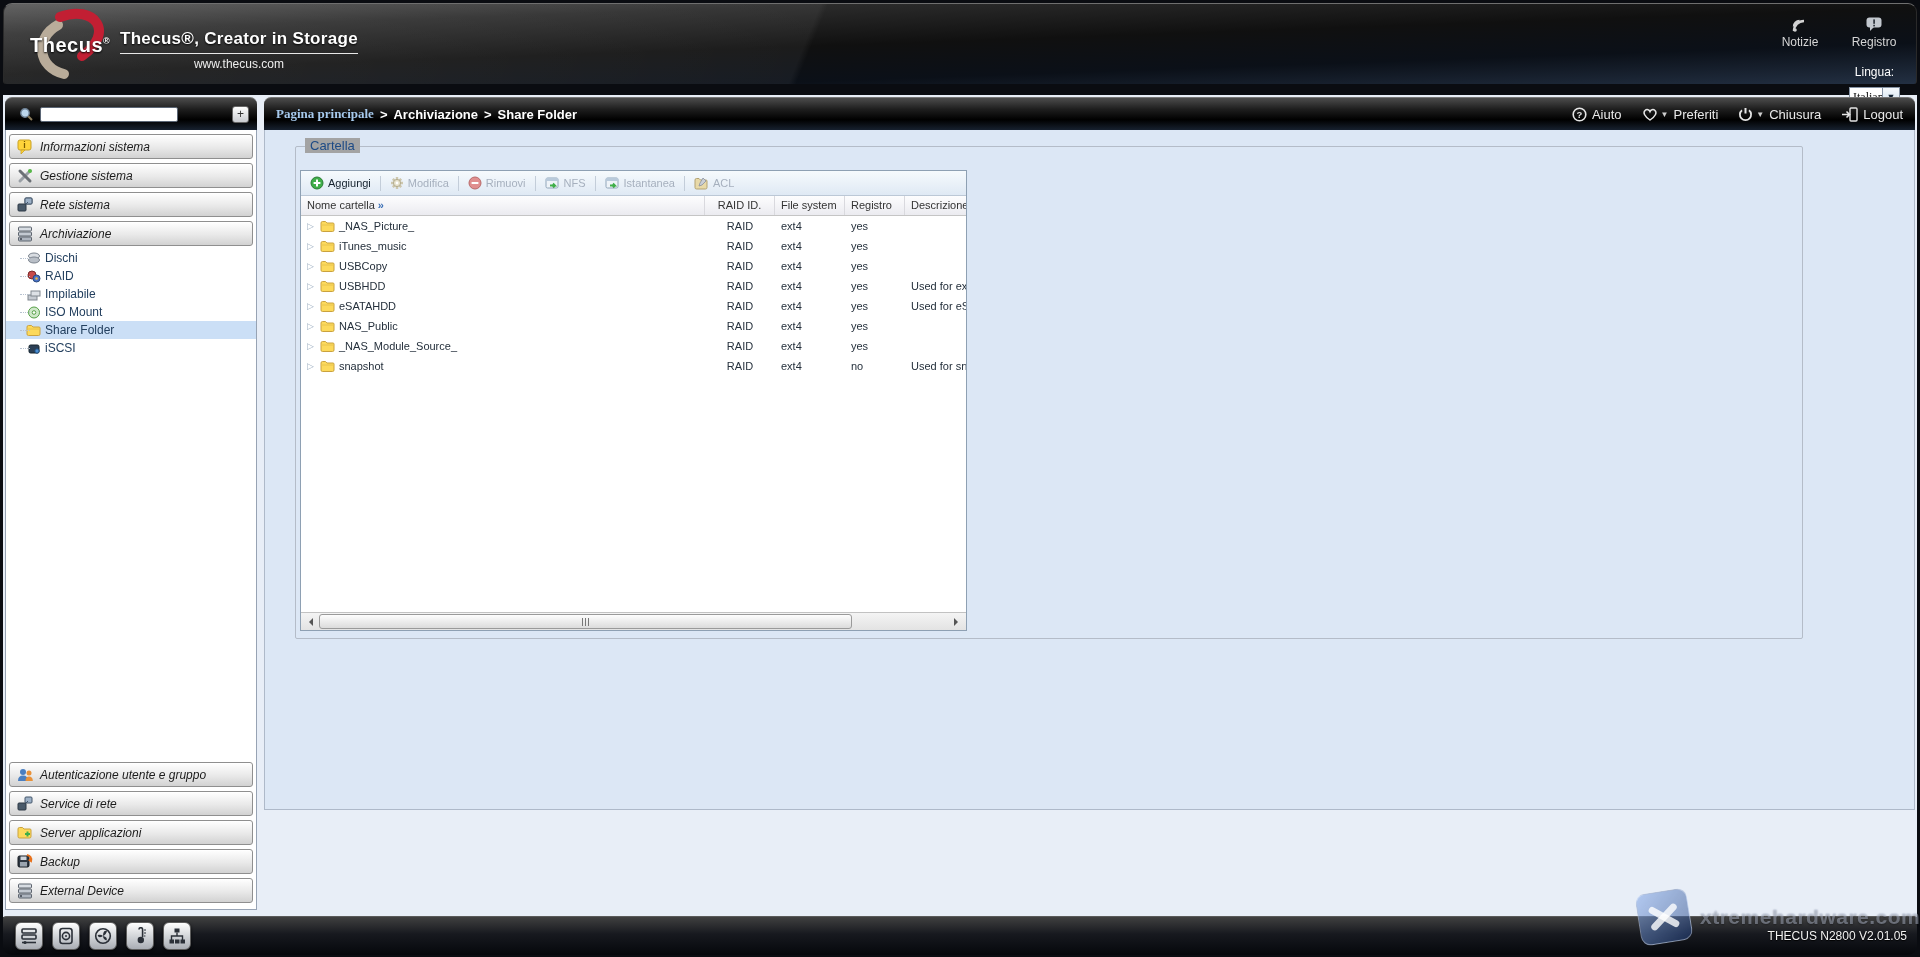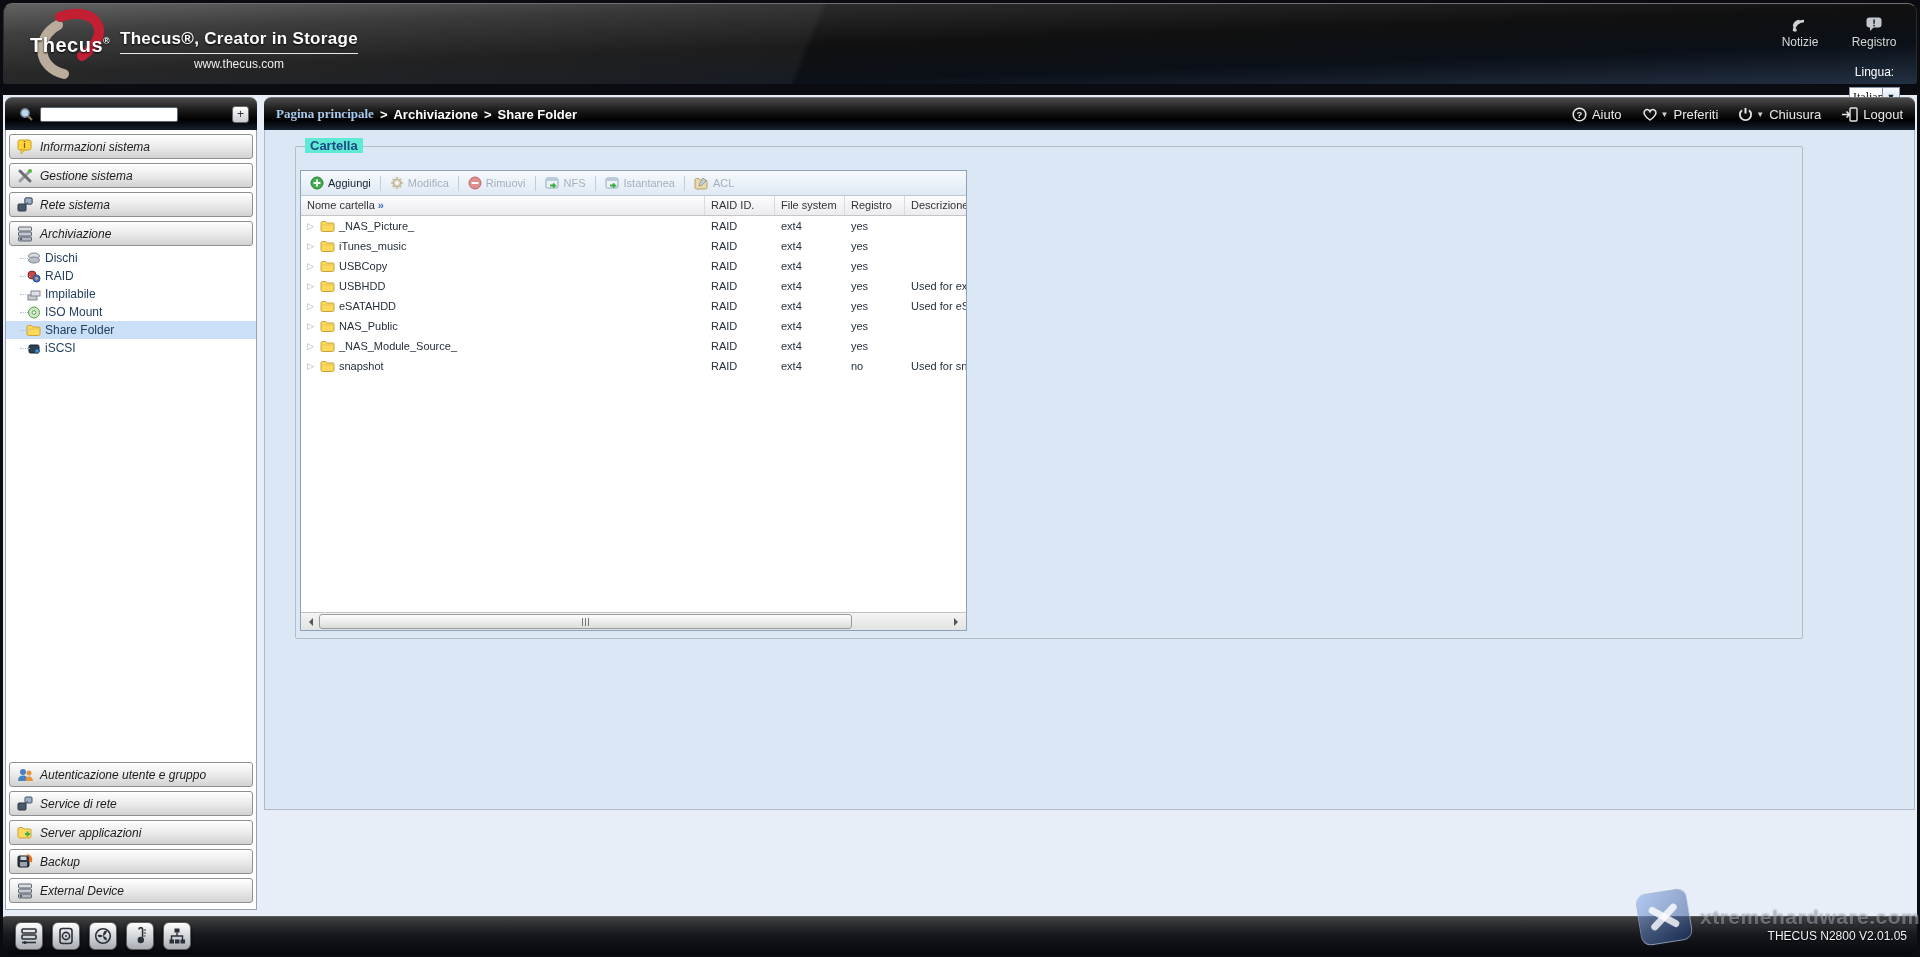--- a/index.html
+++ b/index.html
@@ -81,36 +81,36 @@
   .bc-home { font-family:"Liberation Serif", serif; font-weight:bold; color:#a6c9ec; cursor:pointer; }
   .bc-sep { color:#fff; font-weight:bold; }
   .bc-node { font-weight:bold; color:#fff; }
   .topnav { position:absolute; right:12px; top:0; height:33px; display:flex; align-items:center; gap:20px; }
   .topnav .nav-item { display:flex; align-items:center; gap:5px; color:#e9e9e9; font-size:13px; cursor:pointer; }
   .caret { font-size:8px; color:#cfcfcf; margin-left:-2px; }
   .mc { position:absolute; left:0; right:0; top:33px; bottom:0; background:#dce7f5; border:1px solid #aeb9c9; border-top:none; }
 
   
   .fset { position:absolute; left:30px; top:16px; width:1508px; height:493px; border:1px solid #b4bcc8; border-radius:2px; }
-  .fset-legend { position:absolute; top:-9px; left:9px; padding:0 5px; background:#5eead4; color:#1d4a85; font-size:13px; font-weight:bold; }
+  .fset-legend { position:absolute; top:-9px; left:9px; padding:0 5px; background:#a3a3a3; color:#1d4a85; font-size:13px; font-weight:normal; }
 
   
   .grid { position:absolute; left:35px; top:40px; width:667px; height:461px; border:1px solid #8ea0b3; background:#fff; display:flex; flex-direction:column; }
   .toolbar {
     height:25px; flex:0 0 25px; display:flex; align-items:center; padding:0 4px;
     background:linear-gradient(#f6fafd,#dfe9f4); border-bottom:1px solid #bcc8d6;
   }
   .tb-btn { display:flex; align-items:center; gap:4px; padding:2px 5px; border-radius:2px; cursor:pointer; }
   .tb-btn .lb { font-size:11px; color:#15222e; }
   .tb-btn.disabled .lb { color:#a6b0be; }
   .tb-sep { width:1px; height:15px; background:#c3cdd9; margin:0 4px; }
   .grid-head { height:20px; flex:0 0 20px; display:flex; background:linear-gradient(#fdfdfe,#ebebf0); border-bottom:1px solid #c5c5c5; }
   .hcell { font-size:11px; color:#333; line-height:19px; padding:0 6px; border-right:1px solid #d9d9de; overflow:hidden; white-space:nowrap; cursor:pointer; }
   .sort-ind { color:#3b6fb5; font-weight:bold; margin-left:3px; }
-  .c-name { width:404px; } .c-raid { width:70px; } .c-fs { width:70px; } .c-pub { width:60px; } .c-desc { flex:1; border-right:none; }
+  .c-name { width:404px; } .c-raid { width:70px;text-align:center; } .c-fs { width:70px; } .c-pub { width:60px; } .c-desc { flex:1; border-right:none; }
   .grid-body { flex:1; overflow:hidden; background:#fff; }
   .grow { height:20px; display:flex; align-items:center; cursor:pointer; }
   .grow .cell { font-size:11px; color:#25303c; padding:0 6px; overflow:hidden; white-space:nowrap; }
   .name-cell { display:flex; align-items:center; gap:4px; }
   .expander { font-size:9px; color:#9fb0c2; width:9px; flex:0 0 9px; }
   .hscroll { height:18px; flex:0 0 18px; border-top:1px solid #c2c2c2; background:linear-gradient(#f4f4f4,#e3e3e3); position:relative; }
   .hs-arrow { position:absolute; top:0; width:16px; height:17px; display:flex; align-items:center; justify-content:center; cursor:pointer; }
   .hs-left { left:0; } .hs-right { right:0; }
   .tri-l { width:0; height:0; border:4px solid transparent; border-right-color:#555; }
   .tri-r { width:0; height:0; border:4px solid transparent; border-left-color:#555; }

